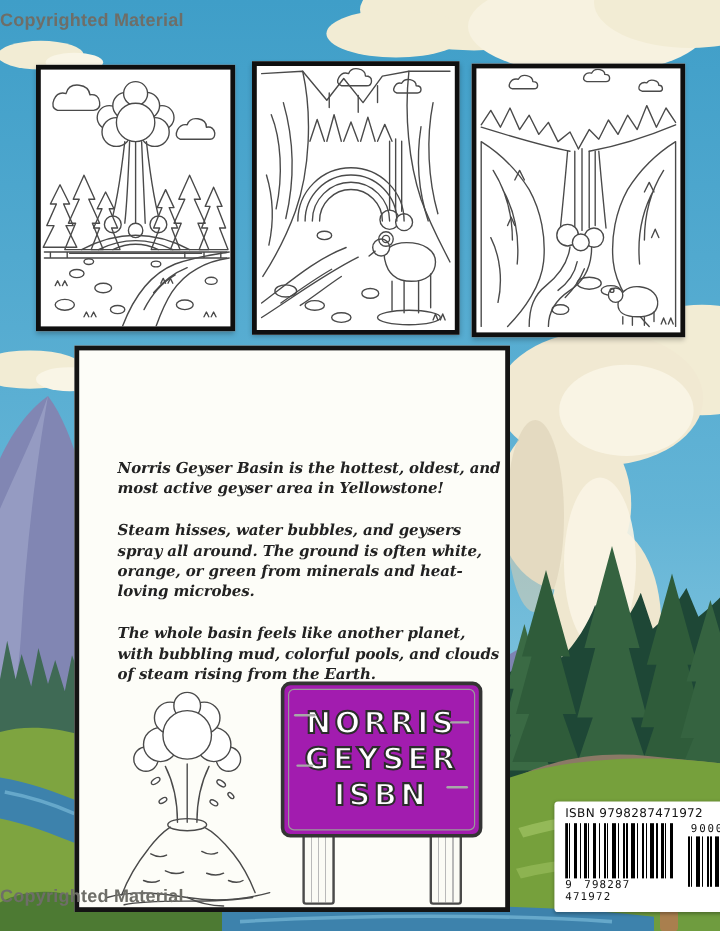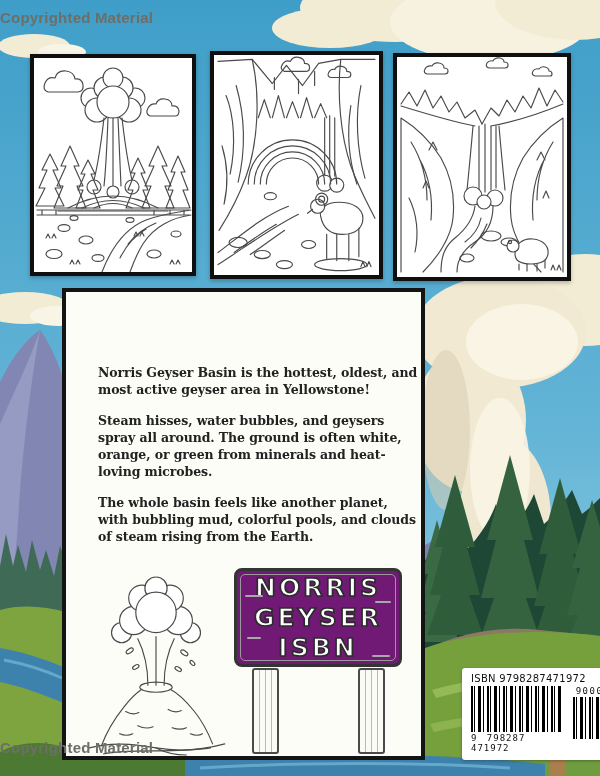--- a/index.html
+++ b/index.html
@@ -21,27 +21,27 @@
   #thumb3{left:393px;top:53px;width:178px;height:228px;}
   .line{stroke:#4a4a4a;stroke-width:1.15;fill:none;stroke-linecap:round;stroke-linejoin:round;}
   .lfill{stroke:#4a4a4a;stroke-width:1.15;fill:#ffffff;stroke-linecap:round;stroke-linejoin:round;}
 
   .panel{position:absolute;left:62px;top:288px;width:363px;height:472px;z-index:2;
          background:#fdfdf8;border:4px solid #141414;overflow:hidden;}
   .panel .heading{position:absolute;left:32px;top:38px;
          font:800 17px "DejaVu Serif",serif;color:#181818;letter-spacing:.2px;}
   .panel .copy{position:absolute;left:32px;top:72px;width:322px;
          font:600 12.5px/1.38 "DejaVu Serif",serif;color:#222;letter-spacing:-.1px;}
-  .panel .copy p{margin:0 0 13px 0;}
+  .panel .copy p{margin:17px 0 13px 0;font-style:italic;}
 
   .geyser-art{position:absolute;left:4px;top:284px;width:172px;height:180px;}
   .geyser-art svg{display:block;width:100%;height:100%;}
 
-  .sign-board{position:absolute;left:168px;top:276px;width:168px;height:99px;
-        background:#701a75;border:3px solid #343434;border-radius:8px;z-index:3;
+  .sign-board{position:absolute;left:168px;top:276px;width:168px;height:130px;
+        background:#a21caf;border:3px solid #343434;border-radius:8px;z-index:3;
         display:flex;flex-direction:column;justify-content:center;align-items:center;}
   .sign-board::after{content:"";position:absolute;inset:3px;border:1px solid #9a9a9a;border-radius:5px;pointer-events:none;}
   .sign-line{font:800 25px/30px "DejaVu Sans",sans-serif;color:#ffffff;
         -webkit-text-stroke:1.7px #2c2c2c;text-shadow:0 0 0 #2c2c2c;letter-spacing:3px;}
   .grain{position:absolute;height:2px;background:#a8a8a8;border-radius:2px;}
   .g1{left:8px;top:24px;width:18px;} .g2{right:8px;top:30px;width:16px;}
   .g3{left:10px;top:66px;width:14px;} .g4{right:9px;top:84px;width:18px;}
   .post{position:absolute;top:376px;width:27px;height:86px;background:#fbfbf5;
         border:2px solid #4a4a4a;border-radius:3px;z-index:2;
         background-image:repeating-linear-gradient(90deg,transparent 0 5px,#b9b9b9 5px 6px);}

